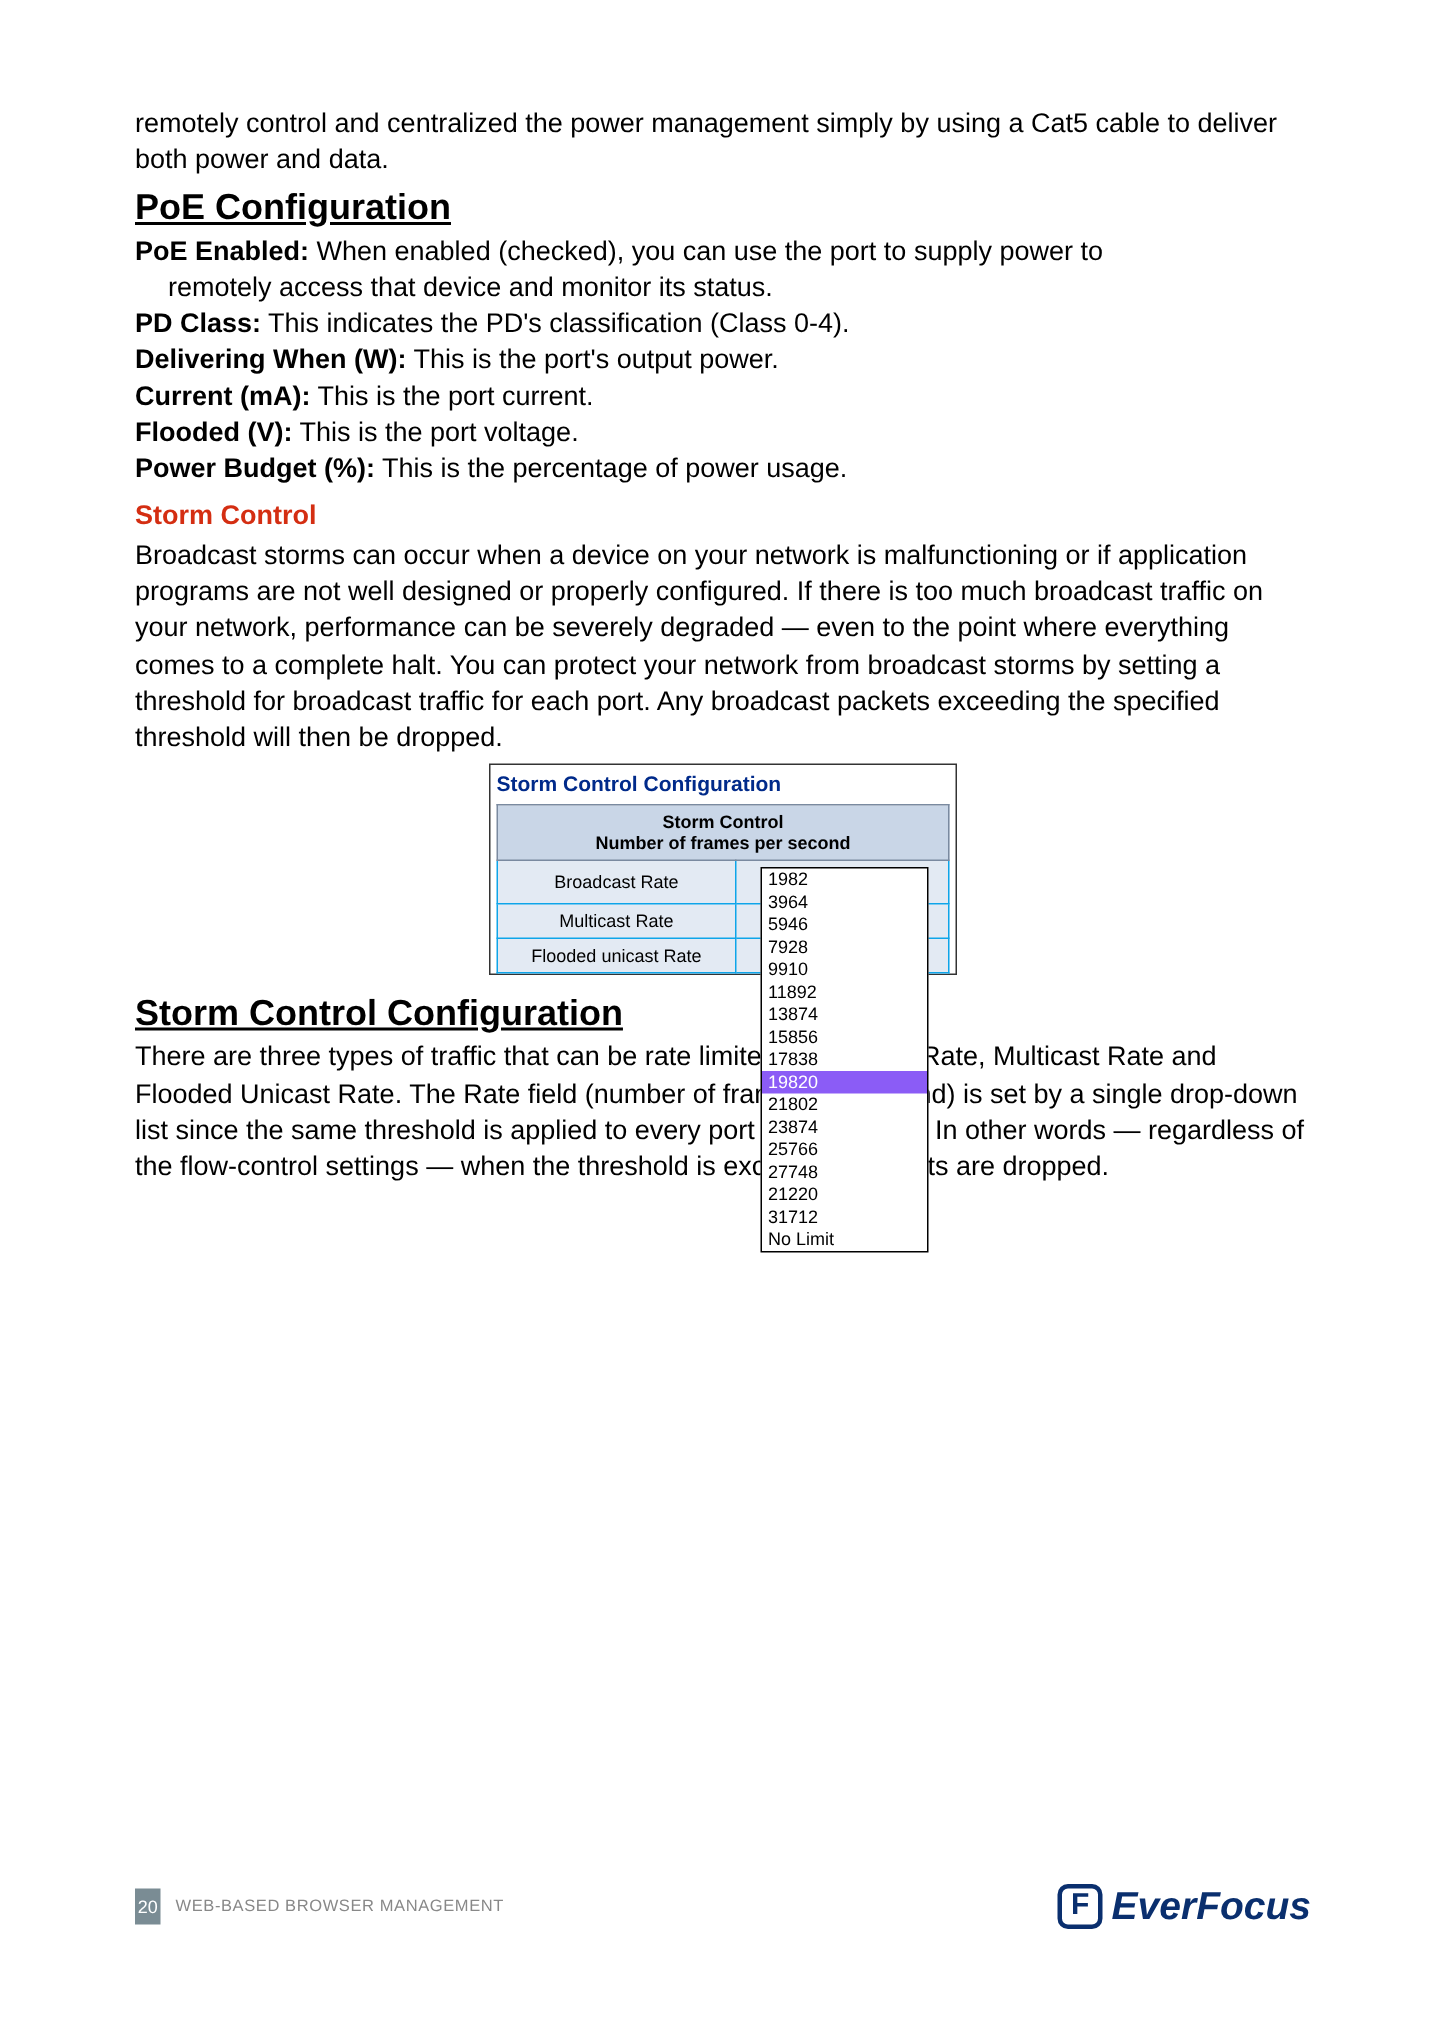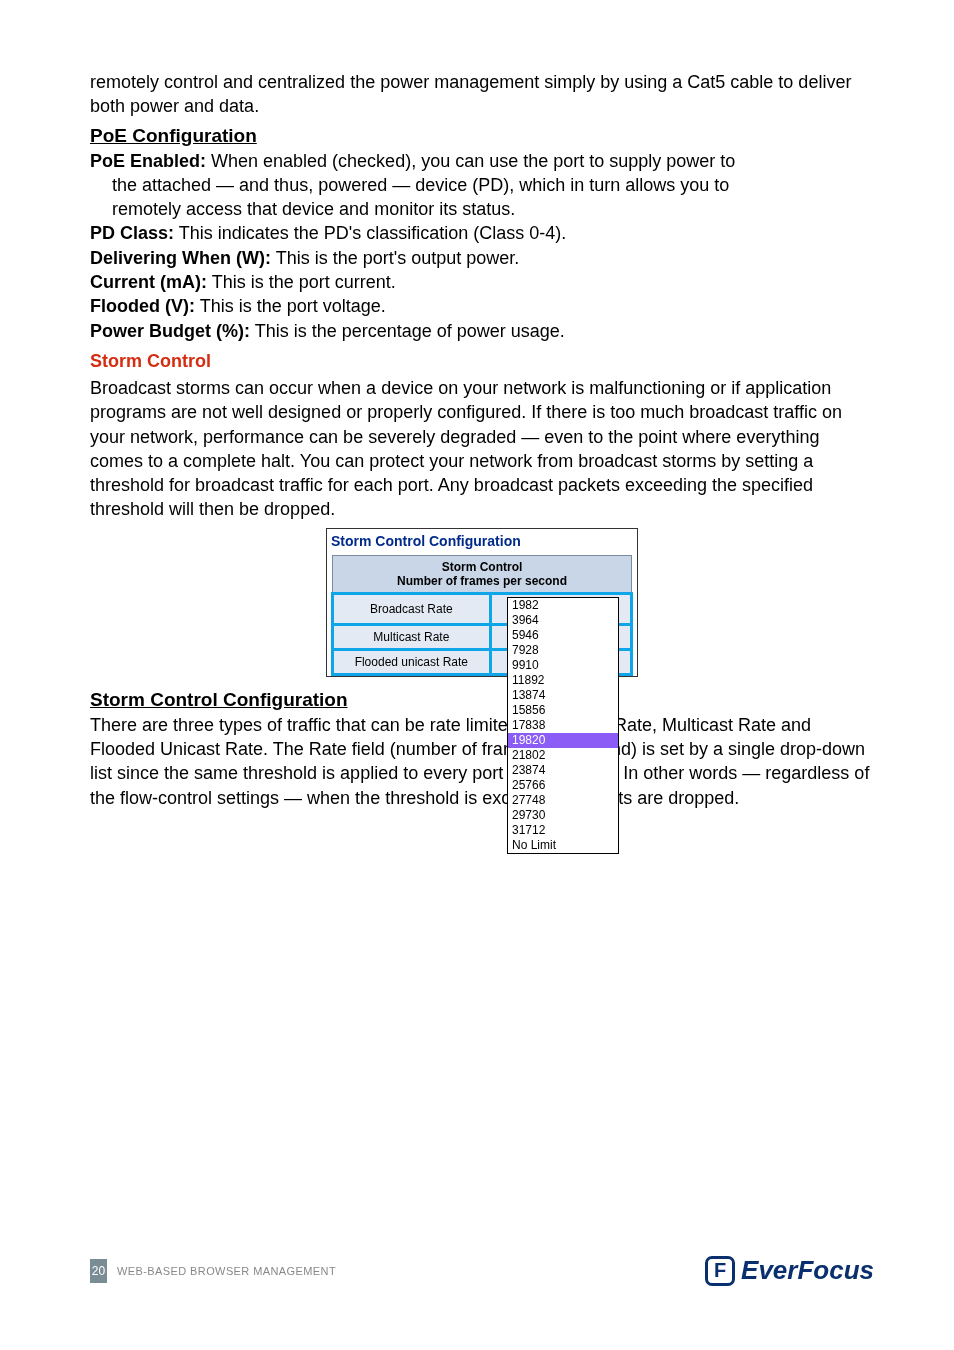--- a/index.html
+++ b/index.html
@@ -15,21 +15,21 @@
   }
   .page {
     padding: 70px 80px 0 90px;
   }
   .body-text {
     font-size: 18px;
     line-height: 1.35;
     margin: 0 0 6px 0;
   }
   .subhead-underline {
-    font-size: 19px;
+    font-size: 24px;
     font-weight: bold;
     text-decoration: underline;
     margin: 4px 0 2px 0;
   }
   .def-block {
     font-size: 18px;
     line-height: 1.35;
   }
   .def-block .term { font-weight: bold; }
   .indent { padding-left: 22px; }
@@ -65,21 +65,21 @@
   }
   .pane-table th {
     background: #c9d6e7;
     border: 1px solid #7a8aa0;
     font-weight: bold;
     text-align: center;
     padding: 4px 4px;
     font-size: 12px;
   }
   .pane-table td {
-    border: 3px solid #0ea5e9;
+    border: 1px solid #0ea5e9;
     background: #e3eaf3;
     text-align: center;
     padding: 4px 16px;
     font-size: 12px;
   }
   .combo {
     display: inline-flex;
     align-items: center;
     border: 1px solid #8a8a8a;
     background: #fff;
@@ -192,21 +192,20 @@
 <body>
 
 <div class="page">
 
   <p class="body-text">remotely control and centralized the power management simply by using a Cat5 cable to deliver both power and data.</p>
 
   <p class="subhead-underline">PoE Configuration</p>
 
   <div class="def-block">
     <span class="term">PoE Enabled:</span><span> When enabled (checked), you can use the port to supply power to</span>
-    <div class="indent">the attached — and thus, powered — device (PD), which in turn allows you to</div>
     <div class="indent">remotely access that device and monitor its status.</div>
   </div>
 
   <div class="def-block">
     <span class="term">PD Class:</span><span> This indicates the PD's classification (Class 0-4).</span>
   </div>
   <div class="def-block">
     <span class="term">Delivering When (W):</span><span> This is the port's output power.</span>
   </div>
   <div class="def-block">
@@ -261,21 +260,21 @@
         <div>9910</div>
         <div>11892</div>
         <div>13874</div>
         <div>15856</div>
         <div>17838</div>
         <div class="sel">19820</div>
         <div>21802</div>
         <div>23874</div>
         <div>25766</div>
         <div>27748</div>
-        <div>29730</div>
+        <div>21220</div>
         <div>31712</div>
         <div>No Limit</div>
       </div>
     </div>
   </div>
 
   <p class="subhead-underline">Storm Control Configuration</p>
   <p class="body-text">There are three types of traffic that can be rate limited: Broadcast Rate, Multicast Rate and Flooded Unicast Rate. The Rate field (number of frames per second) is set by a single drop-down list since the same threshold is applied to every port on the switch. In other words — regardless of the flow-control settings — when the threshold is exceeded, packets are dropped.</p>
 
 </div>

